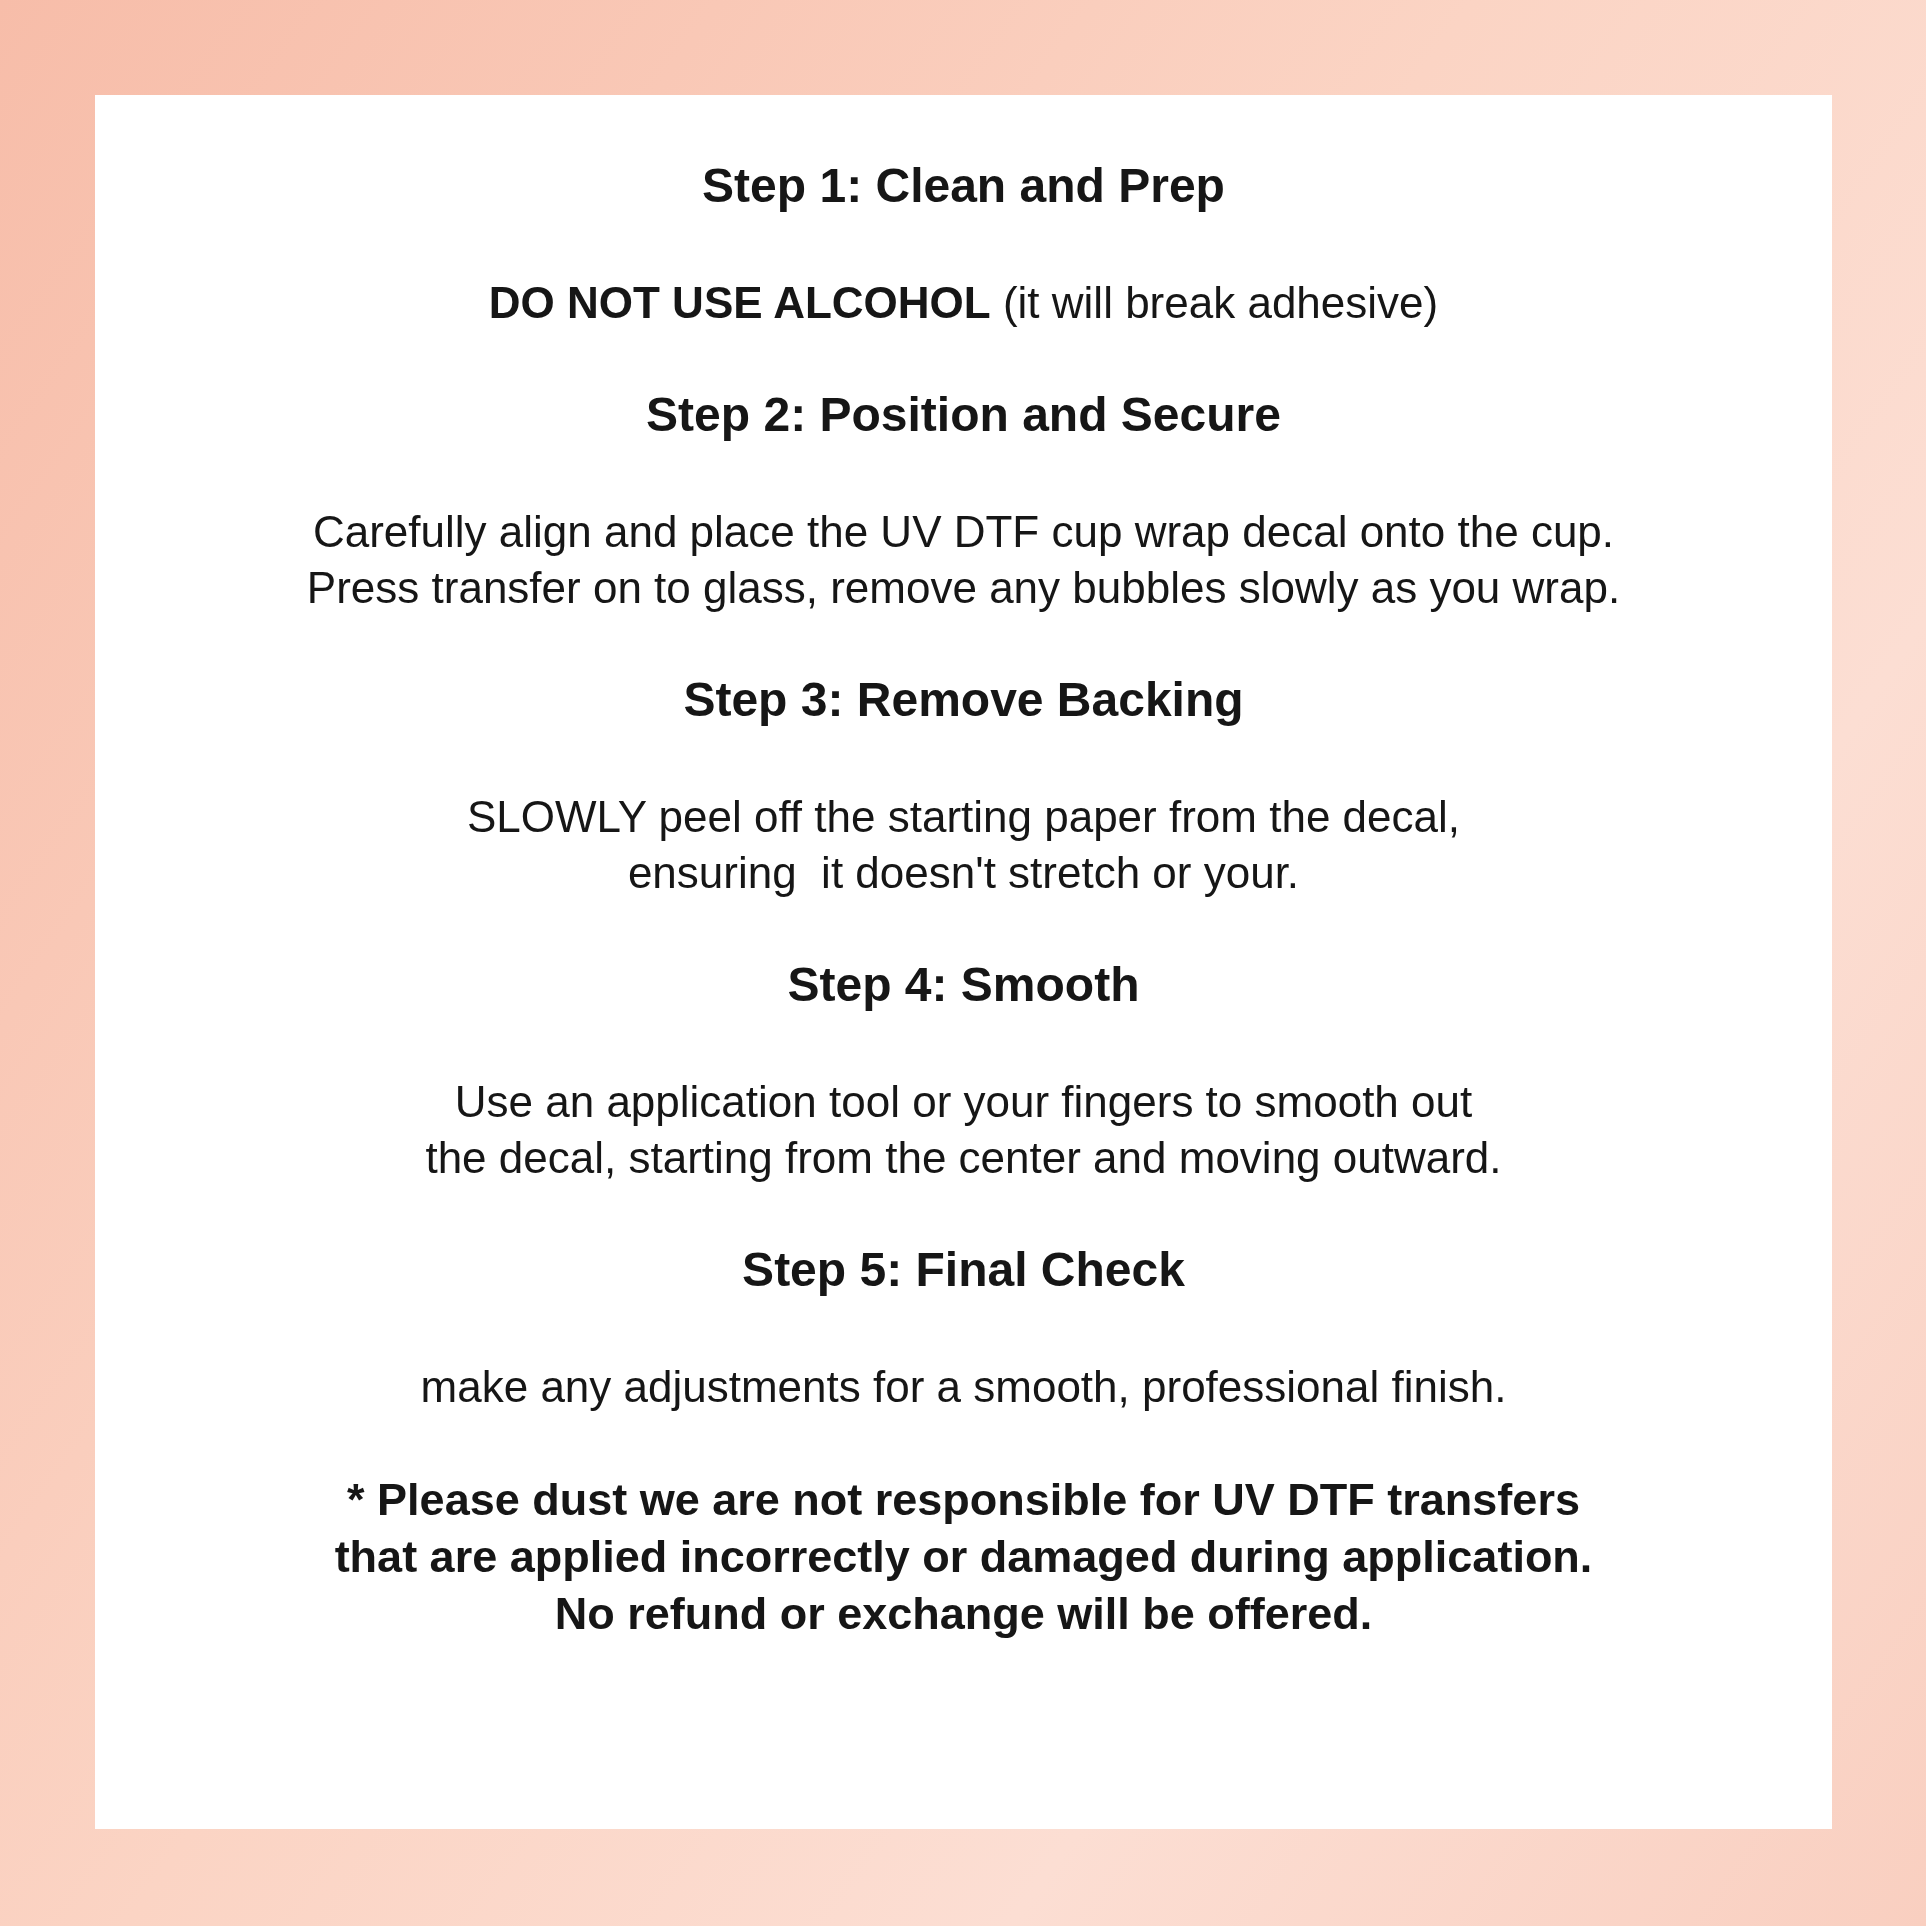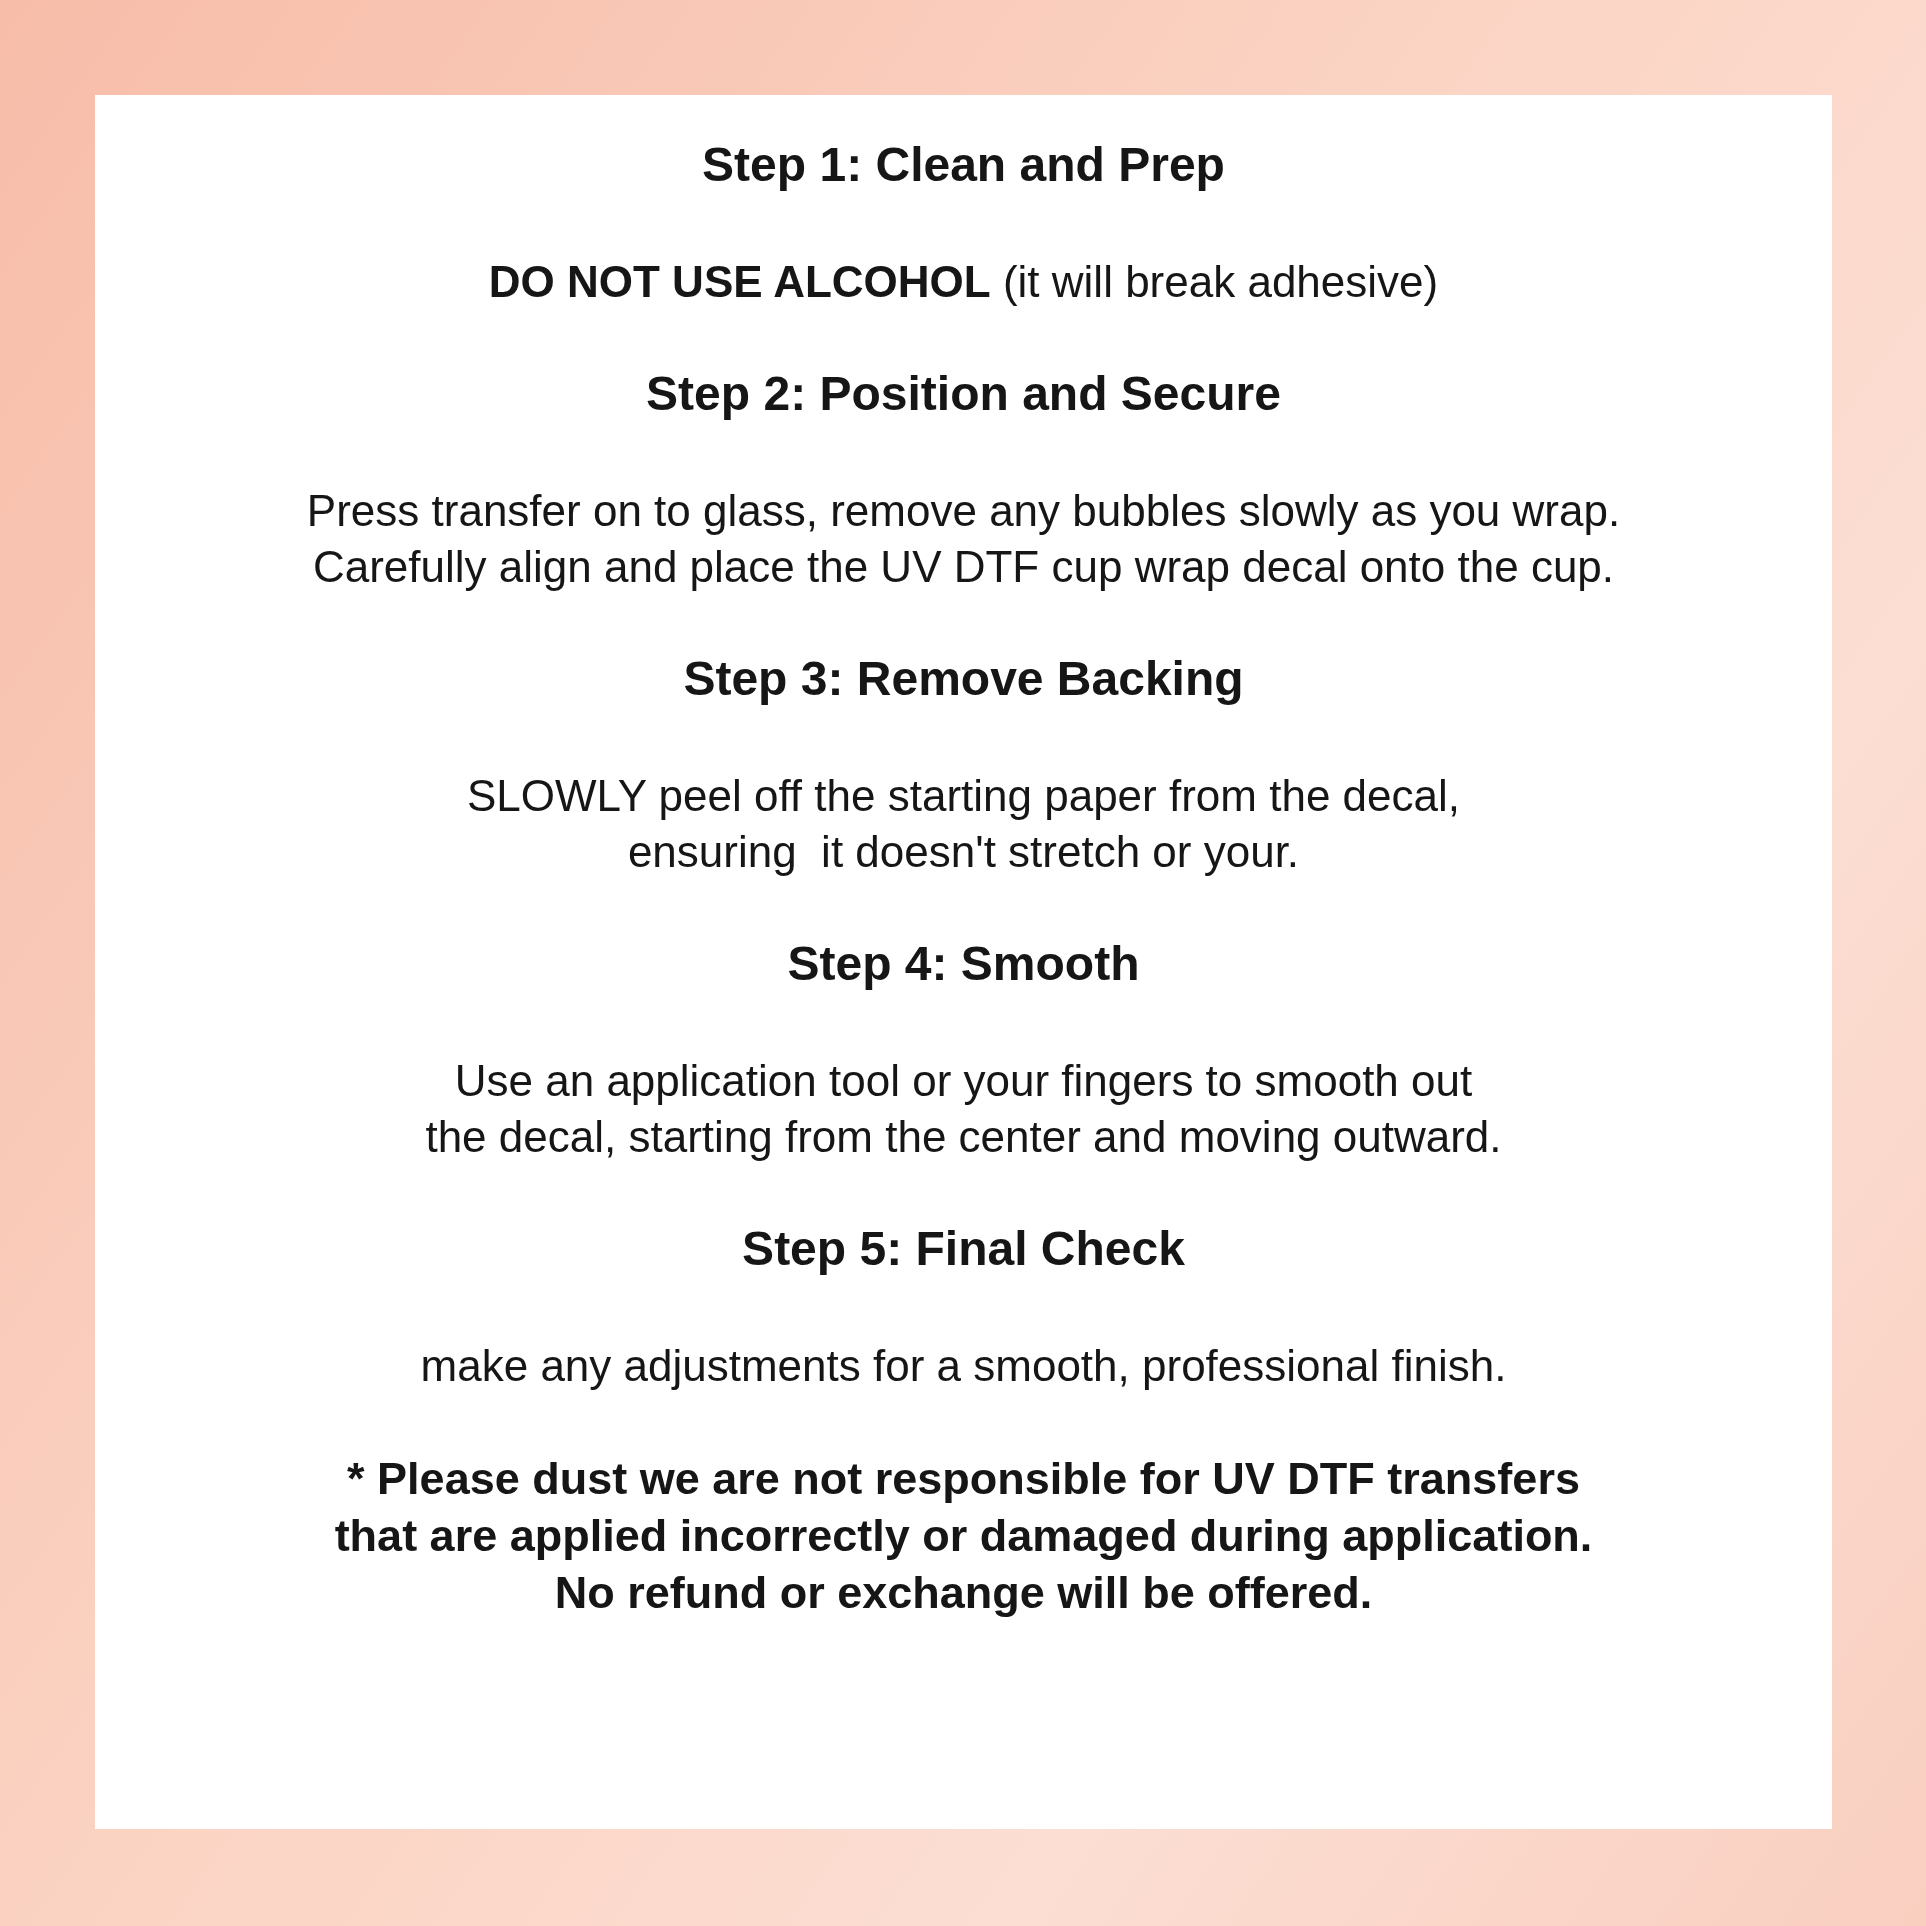--- a/index.html
+++ b/index.html
@@ -17,21 +17,21 @@
       #fcded3 72%,
       #f9cfc0 100%);
   }
   .card {
     position: absolute;
     left: 95px;
     top: 95px;
     width: 1737px;
     height: 1734px;
     background: #ffffff;
-    padding-top: 42px;
+    padding-top: 63px;
     text-align: center;
     color: #161616;
   }
   .step-heading {
     font-size: 48px;
     font-weight: 700;
     line-height: 56px;
     margin-bottom: 61px;
     white-space: pre-wrap;
   }
@@ -62,22 +62,22 @@
   <section>
     <h2 class="step-heading">Step 1: Clean and Prep</h2>
     <p class="step-body">
       <span class="line"><strong>DO NOT USE ALCOHOL</strong><span> (it will break adhesive)</span></span>
     </p>
   </section>
 
   <section>
     <h2 class="step-heading">Step 2: Position and Secure</h2>
     <p class="step-body">
+      <span class="line">Carefully align and place the UV DTF cup wrap decal onto the cup.</span>
       <span class="line">Press transfer on to glass, remove any bubbles slowly as you wrap.</span>
-      <span class="line">Carefully align and place the UV DTF cup wrap decal onto the cup.</span>
     </p>
   </section>
 
   <section>
     <h2 class="step-heading">Step 3: Remove Backing</h2>
     <p class="step-body">
       <span class="line">SLOWLY peel off the starting paper from the decal,</span>
       <span class="line">ensuring  it doesn't stretch or your.</span>
     </p>
   </section>

